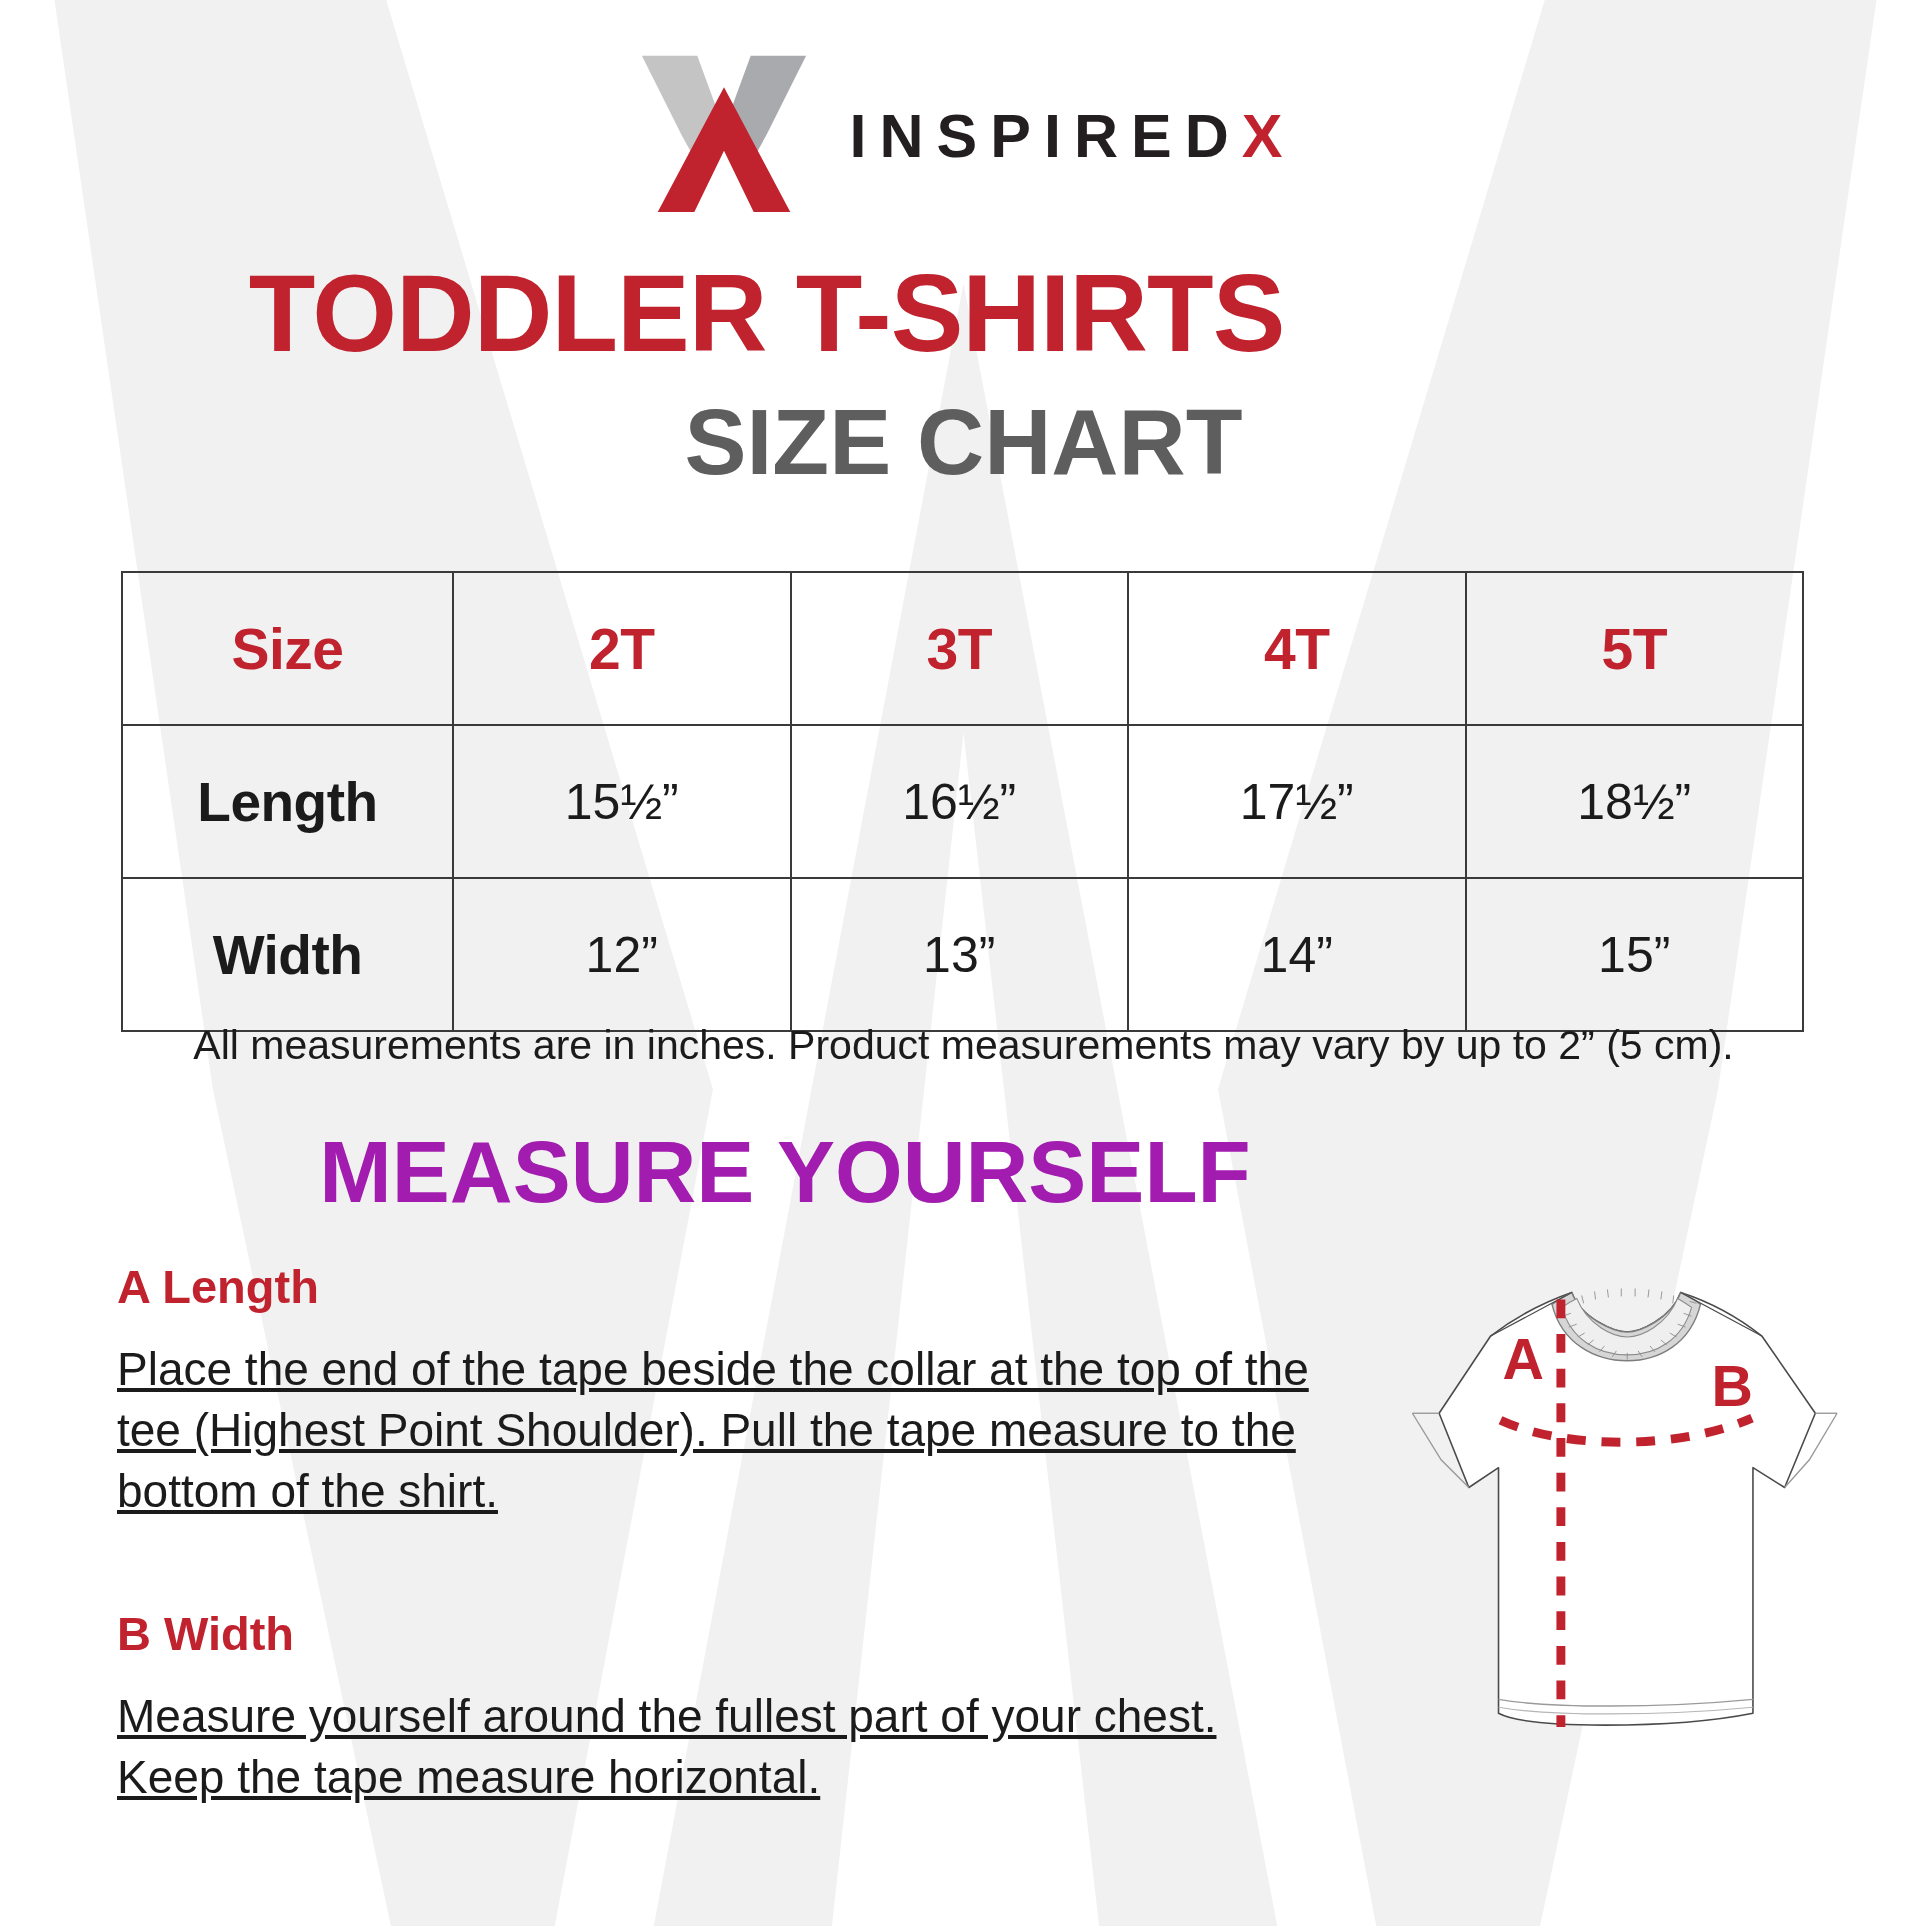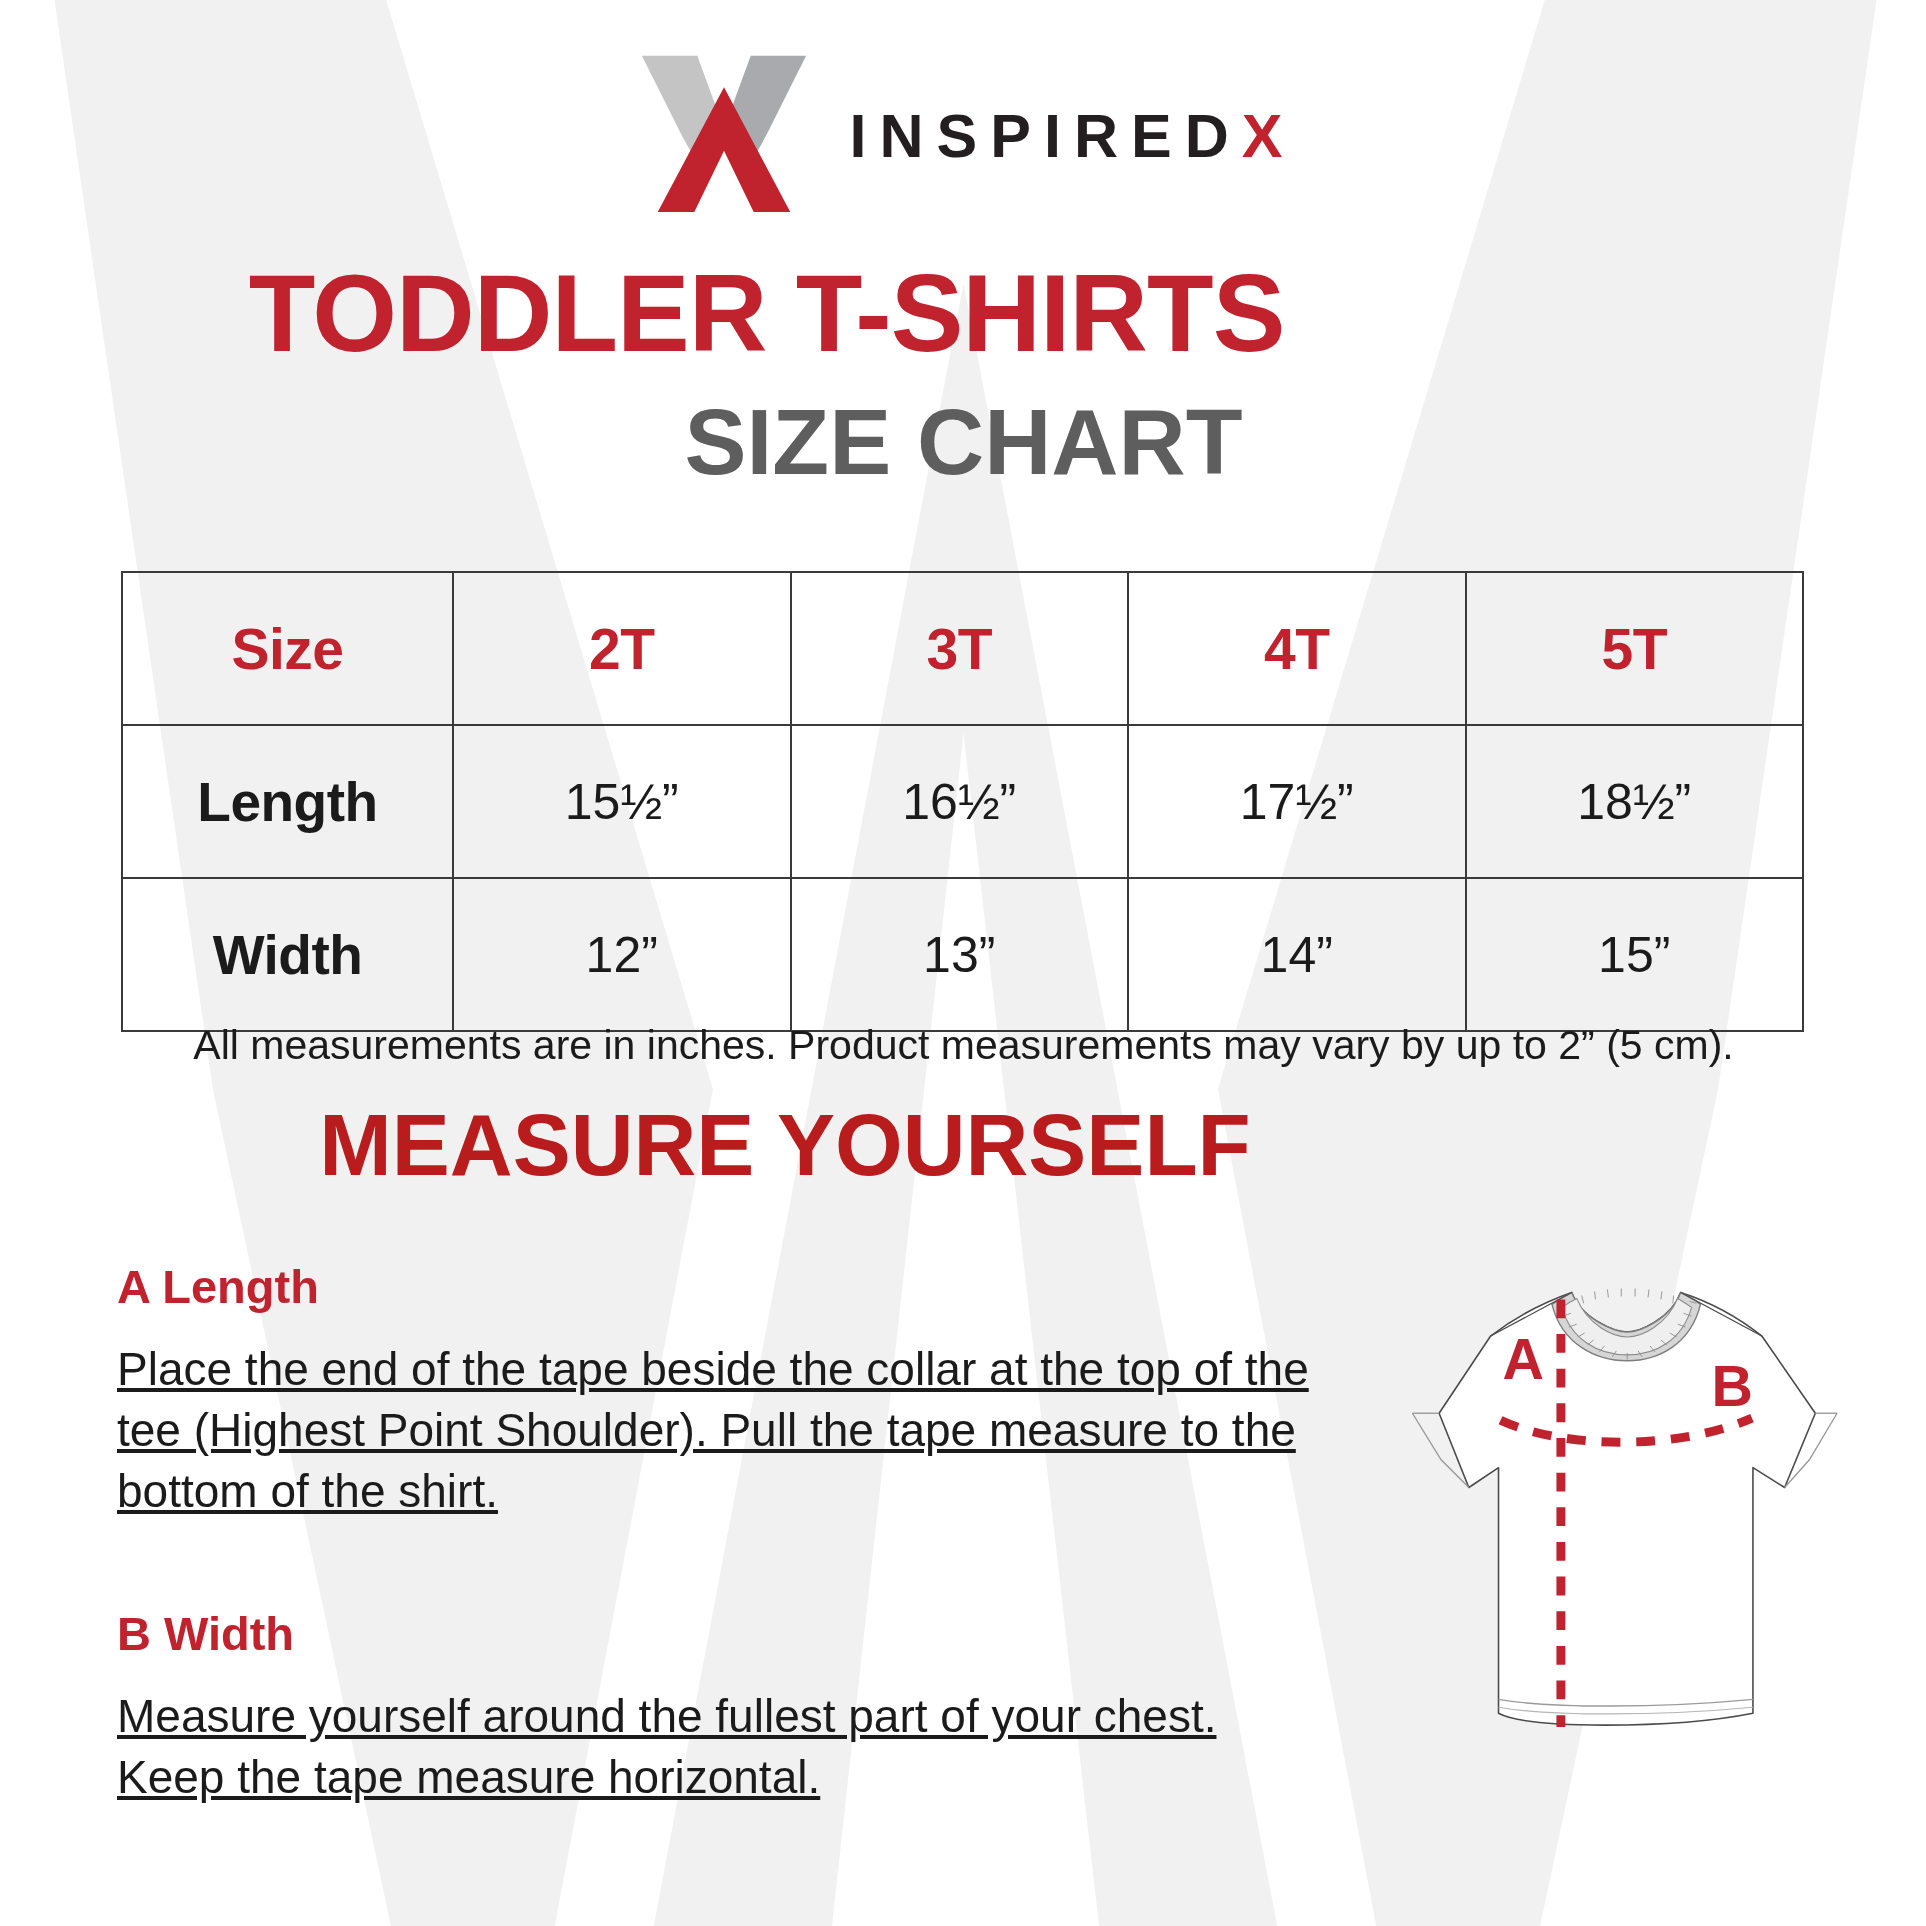--- a/index.html
+++ b/index.html
@@ -139,27 +139,27 @@
     text-align: center;
     font-size: 41px;
     color: #1b1b1b;
     font-weight: 400;
     white-space: nowrap;
   }
 
   
   .measure-title {
     position: absolute;
-    top: 1101px;
+    top: 1128px;
     left: 0;
     width: 1570px;
     text-align: center;
     font-size: 87px;
     font-weight: 700;
-    color: #b91c1c;
+    color: #a21caf;
     line-height: 1;
     white-space: nowrap;
   }
 
   
   .instructions {
     position: absolute;
     top: 1245px;
     left: 117px;
     width: 1198px;

